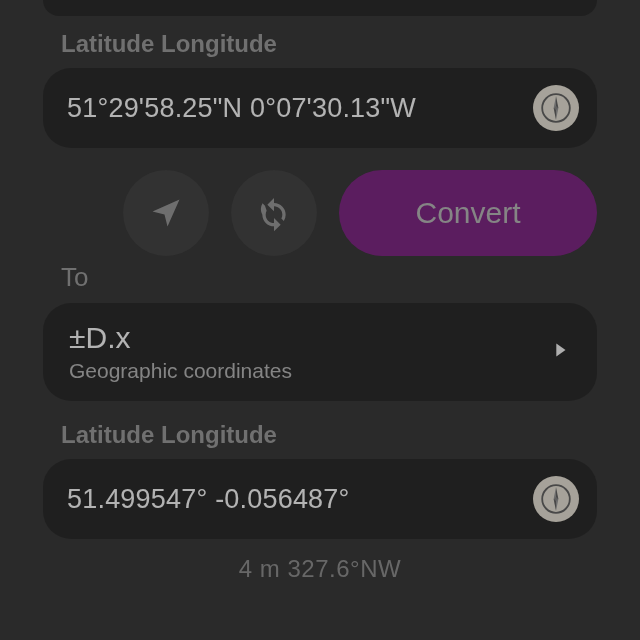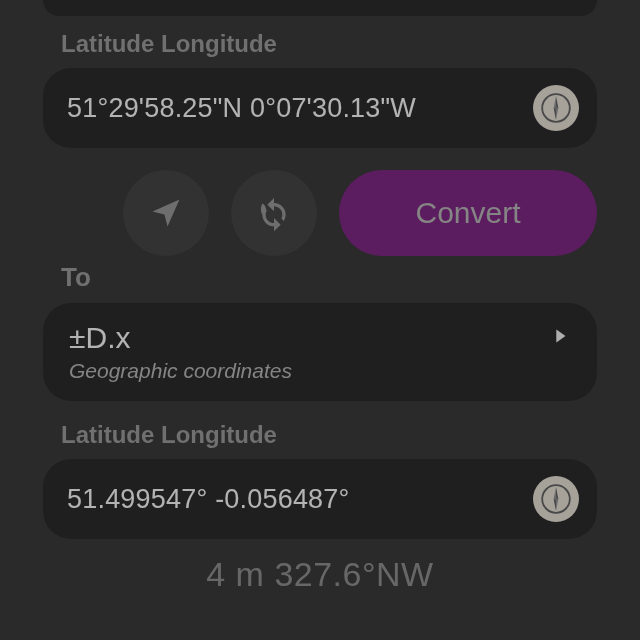--- a/index.html
+++ b/index.html
@@ -78,47 +78,47 @@
     background: #701a75;
     border-radius: 43px;
     display: flex; align-items: center; justify-content: center;
     color: #a9a9a9;
     font-size: 30px;
     font-weight: 500;
   }
   .to-label {
     color: #8d8d8d;
     font-size: 26px;
-    font-weight: 700;
+    font-weight: 400;
     margin: 2px 0 10px 18px;
   }
   .format-card {
     background: #1d1d1d;
     border-radius: 28px;
     padding: 18px 26px 18px 26px;
     display: flex;
+    align-items: center;
     justify-content: space-between;
     margin-bottom: 20px;
   }
   .format-title {
     color: #e9e9e9;
     font-size: 30px;
     font-weight: 500;
   }
   .format-sub {
     color: #a8a8a8;
     font-size: 21px;
     margin-top: 4px;
-    font-style: italic;
   }
   .chevron svg { fill: #e2e2e2; }
   .footer-line {
     text-align: center;
     color: #808080;
-    font-size: 34px;
+    font-size: 24px;
     font-weight: 500;
     margin-top: 16px;
     letter-spacing: 0.5px;
   }
 </style>
 </head>
 <body>
 
 <div class="container">
 

